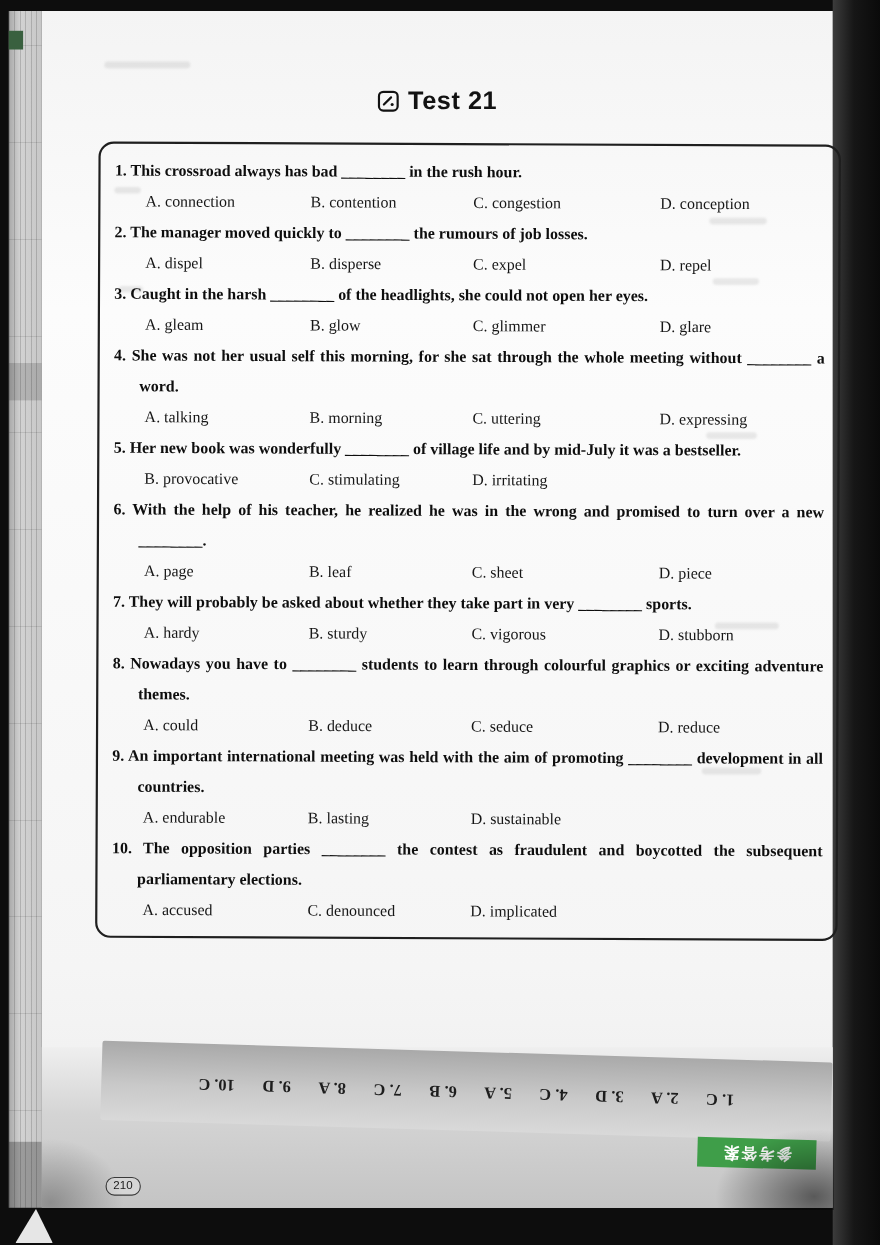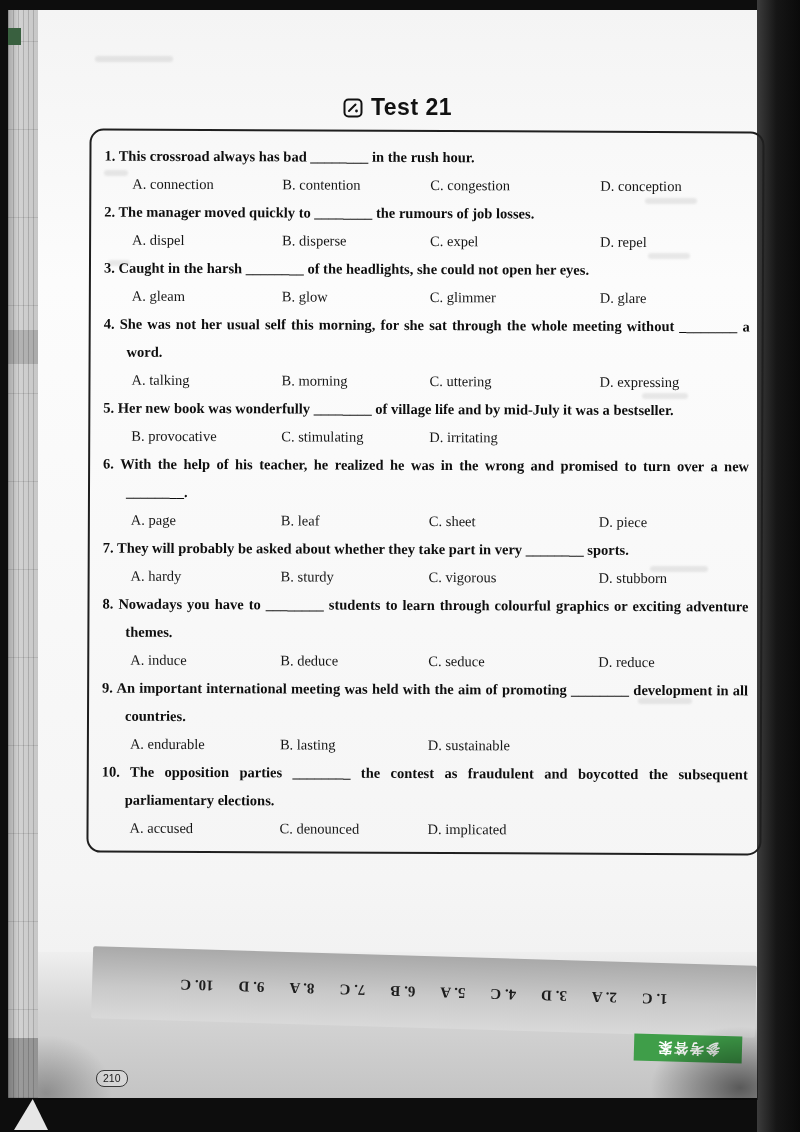--- a/index.html
+++ b/index.html
@@ -28,21 +28,21 @@
   .page { position:absolute; left:38px; top:10px; width:719px; height:1088px;
     background:linear-gradient(180deg,#f4f4f4,#fcfcfc 25%,#f5f5f5 80%,#ececec); }
   .page-foot { position:absolute; left:0; top:942px; width:719px; height:146px;
     background:linear-gradient(180deg,#efefef,#d4d4d4 42%,#c4c4c4); }
   .corner-shadow-br { position:absolute; left:600px; top:1008px; width:120px; height:82px;
     background:radial-gradient(ellipse at 85% 85%, rgba(0,0,0,0.55), transparent 62%); }
   .corner-shadow-bl { position:absolute; left:0px; top:1020px; width:80px; height:70px;
     background:radial-gradient(ellipse at 10% 90%, rgba(0,0,0,0.28), transparent 65%); }
 
   
-  .title-row { position:absolute; left:0; top:84px; width:719px;
+  .title-row { position:absolute; left:0; top:68px; width:719px;
     display:flex; justify-content:center; align-items:center; gap:8px; }
   .title-row h1 { margin:0; font-family:"Liberation Sans","DejaVu Sans",sans-serif;
     font-size:23px; font-weight:800; letter-spacing:0.5px; color:#121212; }
   .test-icon { width:20px; height:20px; display:block; }
 
   
   .qbox { position:absolute; left:50px; top:120px; width:646px;
     border:2px solid #1f1f1f; border-radius:14px;
     padding:11px 12px 9px 13px; transform:rotate(0.25deg); }
   .qt { margin:0; font-size:14.5px; line-height:28px; font-weight:bold; color:#0e0e0e;
@@ -172,21 +172,21 @@
           <span>A. hardy</span>
           <span>B. sturdy</span>
           <span>C. vigorous</span>
           <span>D. stubborn</span>
         </div>
       </div>
 
       <div>
         <p class="qt"><span>8.</span> <span>Nowadays you have to ________ students to learn through colourful graphics or exciting adventure themes.</span></p>
         <div class="opts">
-          <span>A. induce</span>
+          <span>A. could</span>
           <span>B. deduce</span>
           <span>C. seduce</span>
           <span>D. reduce</span>
         </div>
       </div>
 
       <div>
         <p class="qt"><span>9.</span> <span>An important international meeting was held with the aim of promoting ________ development in all countries.</span></p>
         <div class="opts">
           <span>A. endurable</span>

